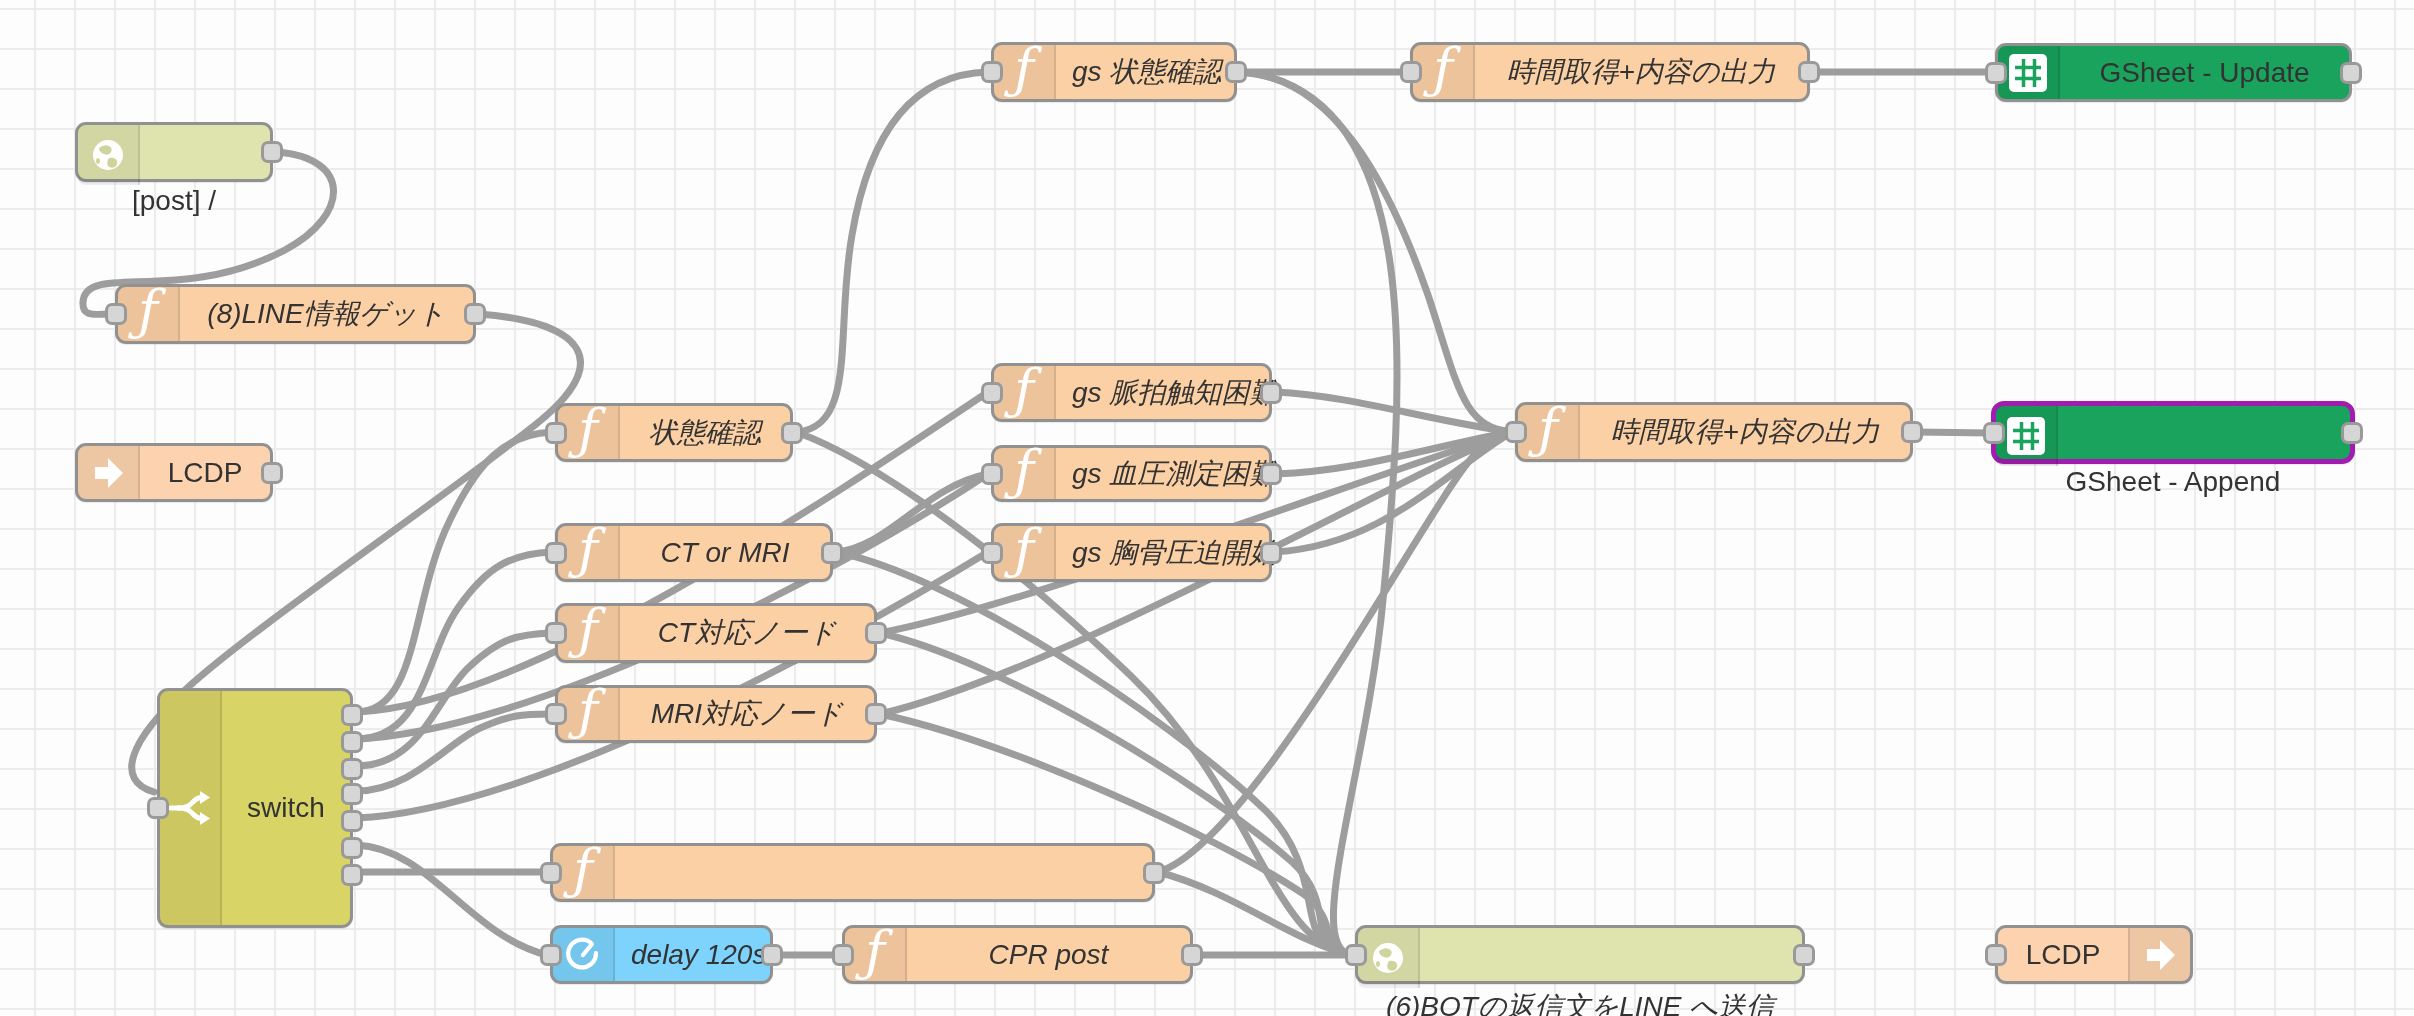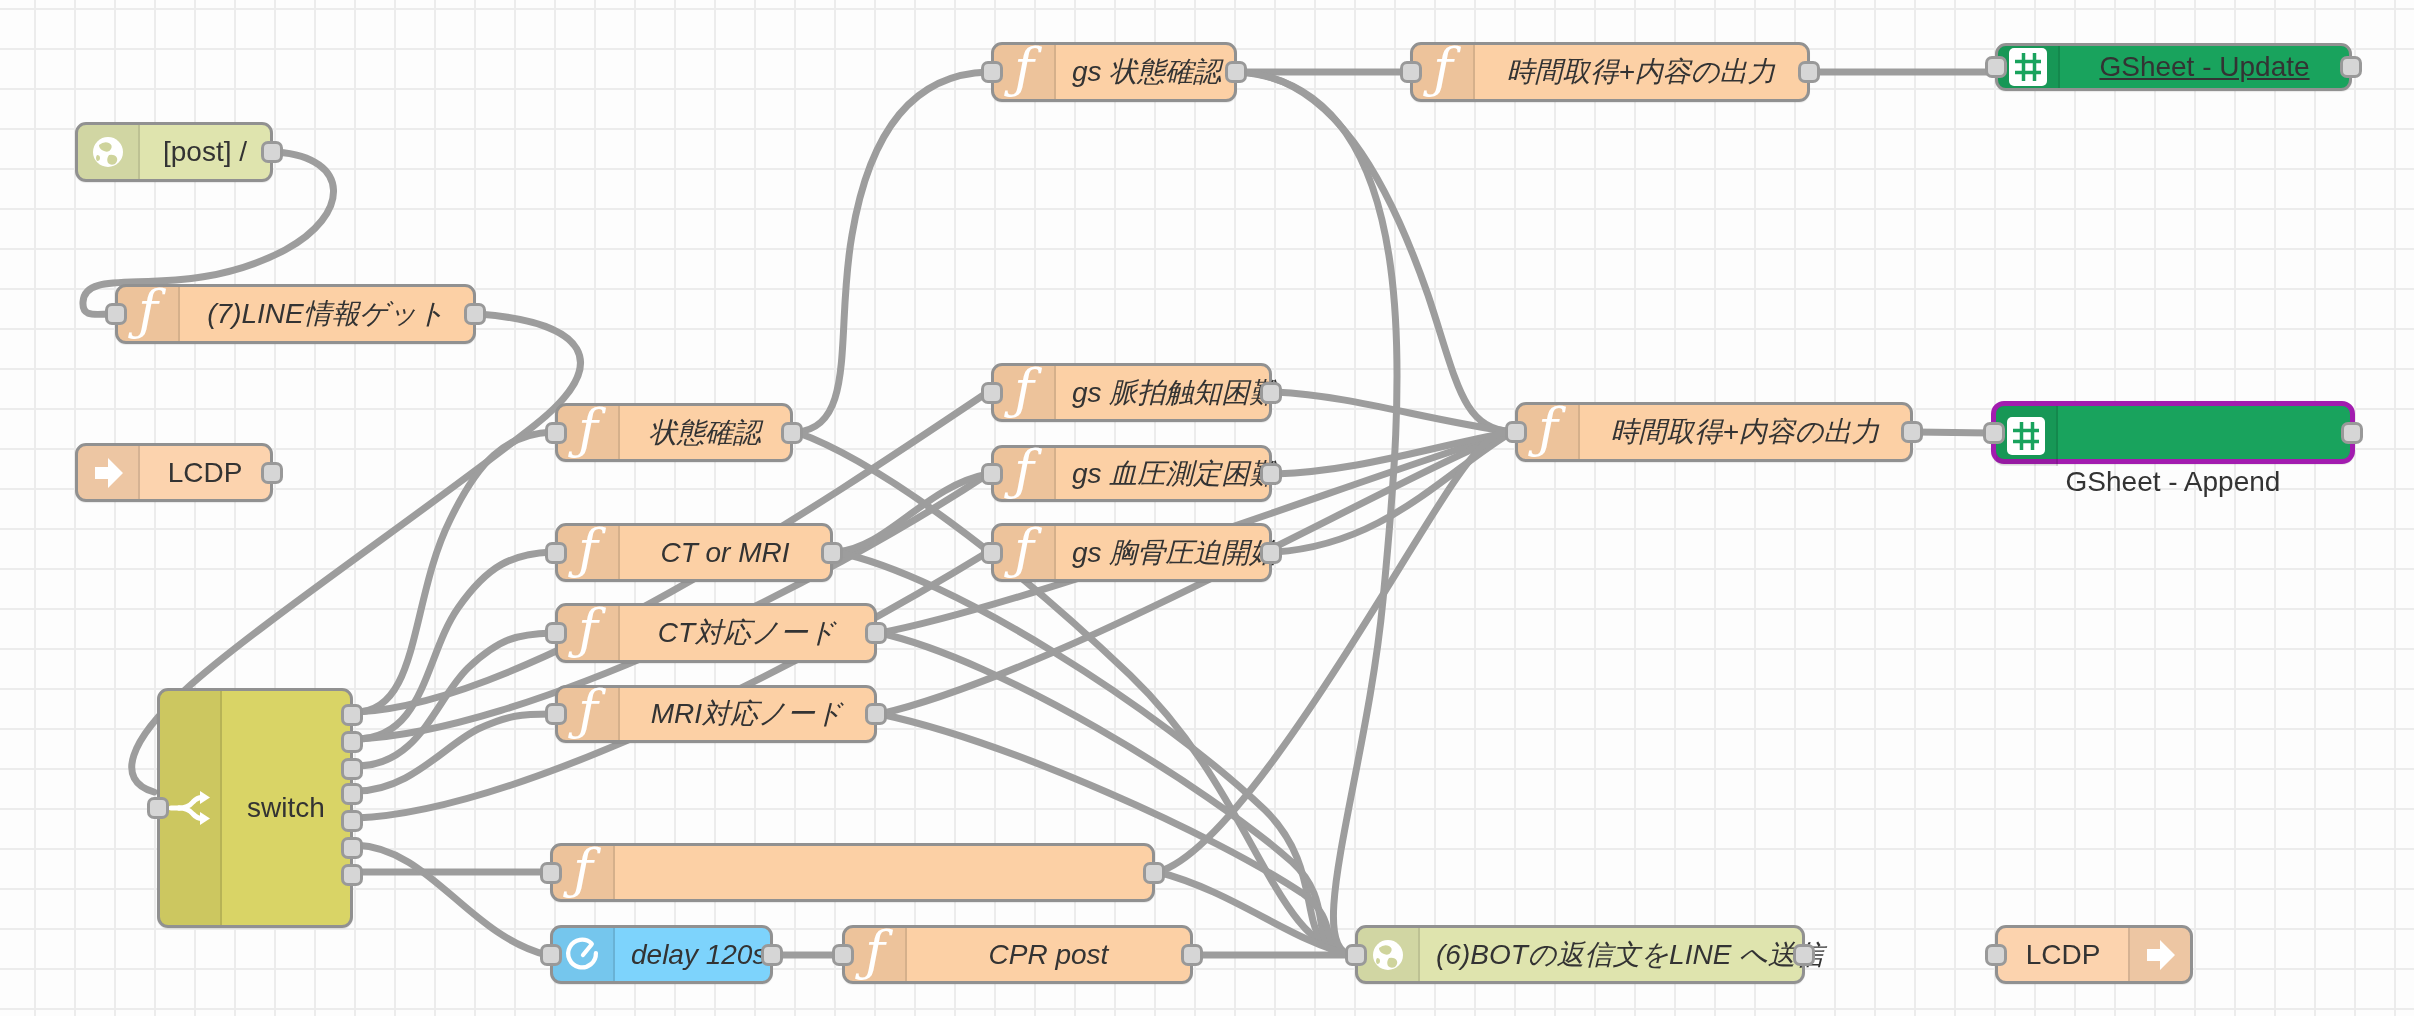--- a/index.html
+++ b/index.html
@@ -28,21 +28,21 @@
     border-radius:7px 0 0 7px;
   }
   .node.rev{flex-direction:row-reverse;}
   .node.rev .icon-area{border-right:none;border-left:2px solid rgba(0,0,0,.10);border-radius:0 7px 7px 0;}
   .label{
     flex:1;display:flex;align-items:center;justify-content:center;
     padding:0 16px;white-space:nowrap;
   }
   .i .label{font-style:italic;}
   .func{background:#fcd0a5;}
-  .http{background:#dfe4ae;}
+  .http{background:#dfe4ae;flex-direction:column;}
   .link{background:#fcd3ae;justify-content:flex-end;}
   .sw{background:#d9d466;}
   .delay{background:#7dd3fc;font-style:italic;}
   .gsheet{background:#19a35d;}
   .gsheet .icon-area{background:rgba(0,0,0,.07);}
   .port{
     position:absolute;width:22px;height:22px;box-sizing:border-box;
     background:#d6d6d6;border:3.5px solid #999;border-radius:7px;z-index:3;
   }
   .port.in{left:-13px;top:calc(50% - 11px);}
@@ -97,21 +97,21 @@
       </svg>
   </span>
   <span class="label">[post] /</span>
   <span class="port out"></span>
 </div>
 
 <div class="node func i" style="left:115px;top:284px;width:361px;height:60px;">
   <span class="icon-area">
       <span class="ficon">ƒ</span>
     </span>
-  <span class="label">(7)LINE情報ゲット</span>
+  <span class="label">(8)LINE情報ゲット</span>
   <span class="port in"></span>
   <span class="port out"></span>
 </div>
 
 <div class="node link" style="left:75px;top:443px;width:198px;height:59px;">
   <span class="icon-area">
     <svg width="38" height="38" viewBox="0 0 38 38">
         <polygon points="6,13 19,13 19,4 34,19 19,34 19,25 6,25" fill="#fff"></polygon>
       </svg>
   </span>
@@ -189,21 +189,21 @@
 
 <div class="node func i" style="left:1410px;top:42px;width:400px;height:60px;">
   <span class="icon-area">
       <span class="ficon">ƒ</span>
     </span>
   <span class="label">時間取得+内容の出力</span>
   <span class="port in"></span>
   <span class="port out"></span>
 </div>
 
-<div class="node gsheet" style="left:1995px;top:43px;width:357px;height:48px;text-decoration:underline;">
+<div class="node gsheet" style="left:1995px;top:43px;width:357px;height:59px;">
   <span class="icon-area">
     <svg width="44" height="44" viewBox="0 0 44 44">
         <rect x="3" y="3" width="38" height="38" rx="5" fill="#fff"></rect>
         <g stroke="#19a35d" stroke-width="3.5">
           <line x1="9" y1="16.5" x2="35" y2="16.5"></line>
           <line x1="9" y1="27.5" x2="35" y2="27.5"></line>
           <line x1="17.5" y1="8" x2="17.5" y2="36"></line>
           <line x1="28.5" y1="8" x2="28.5" y2="36"></line>
         </g>
       </svg>

